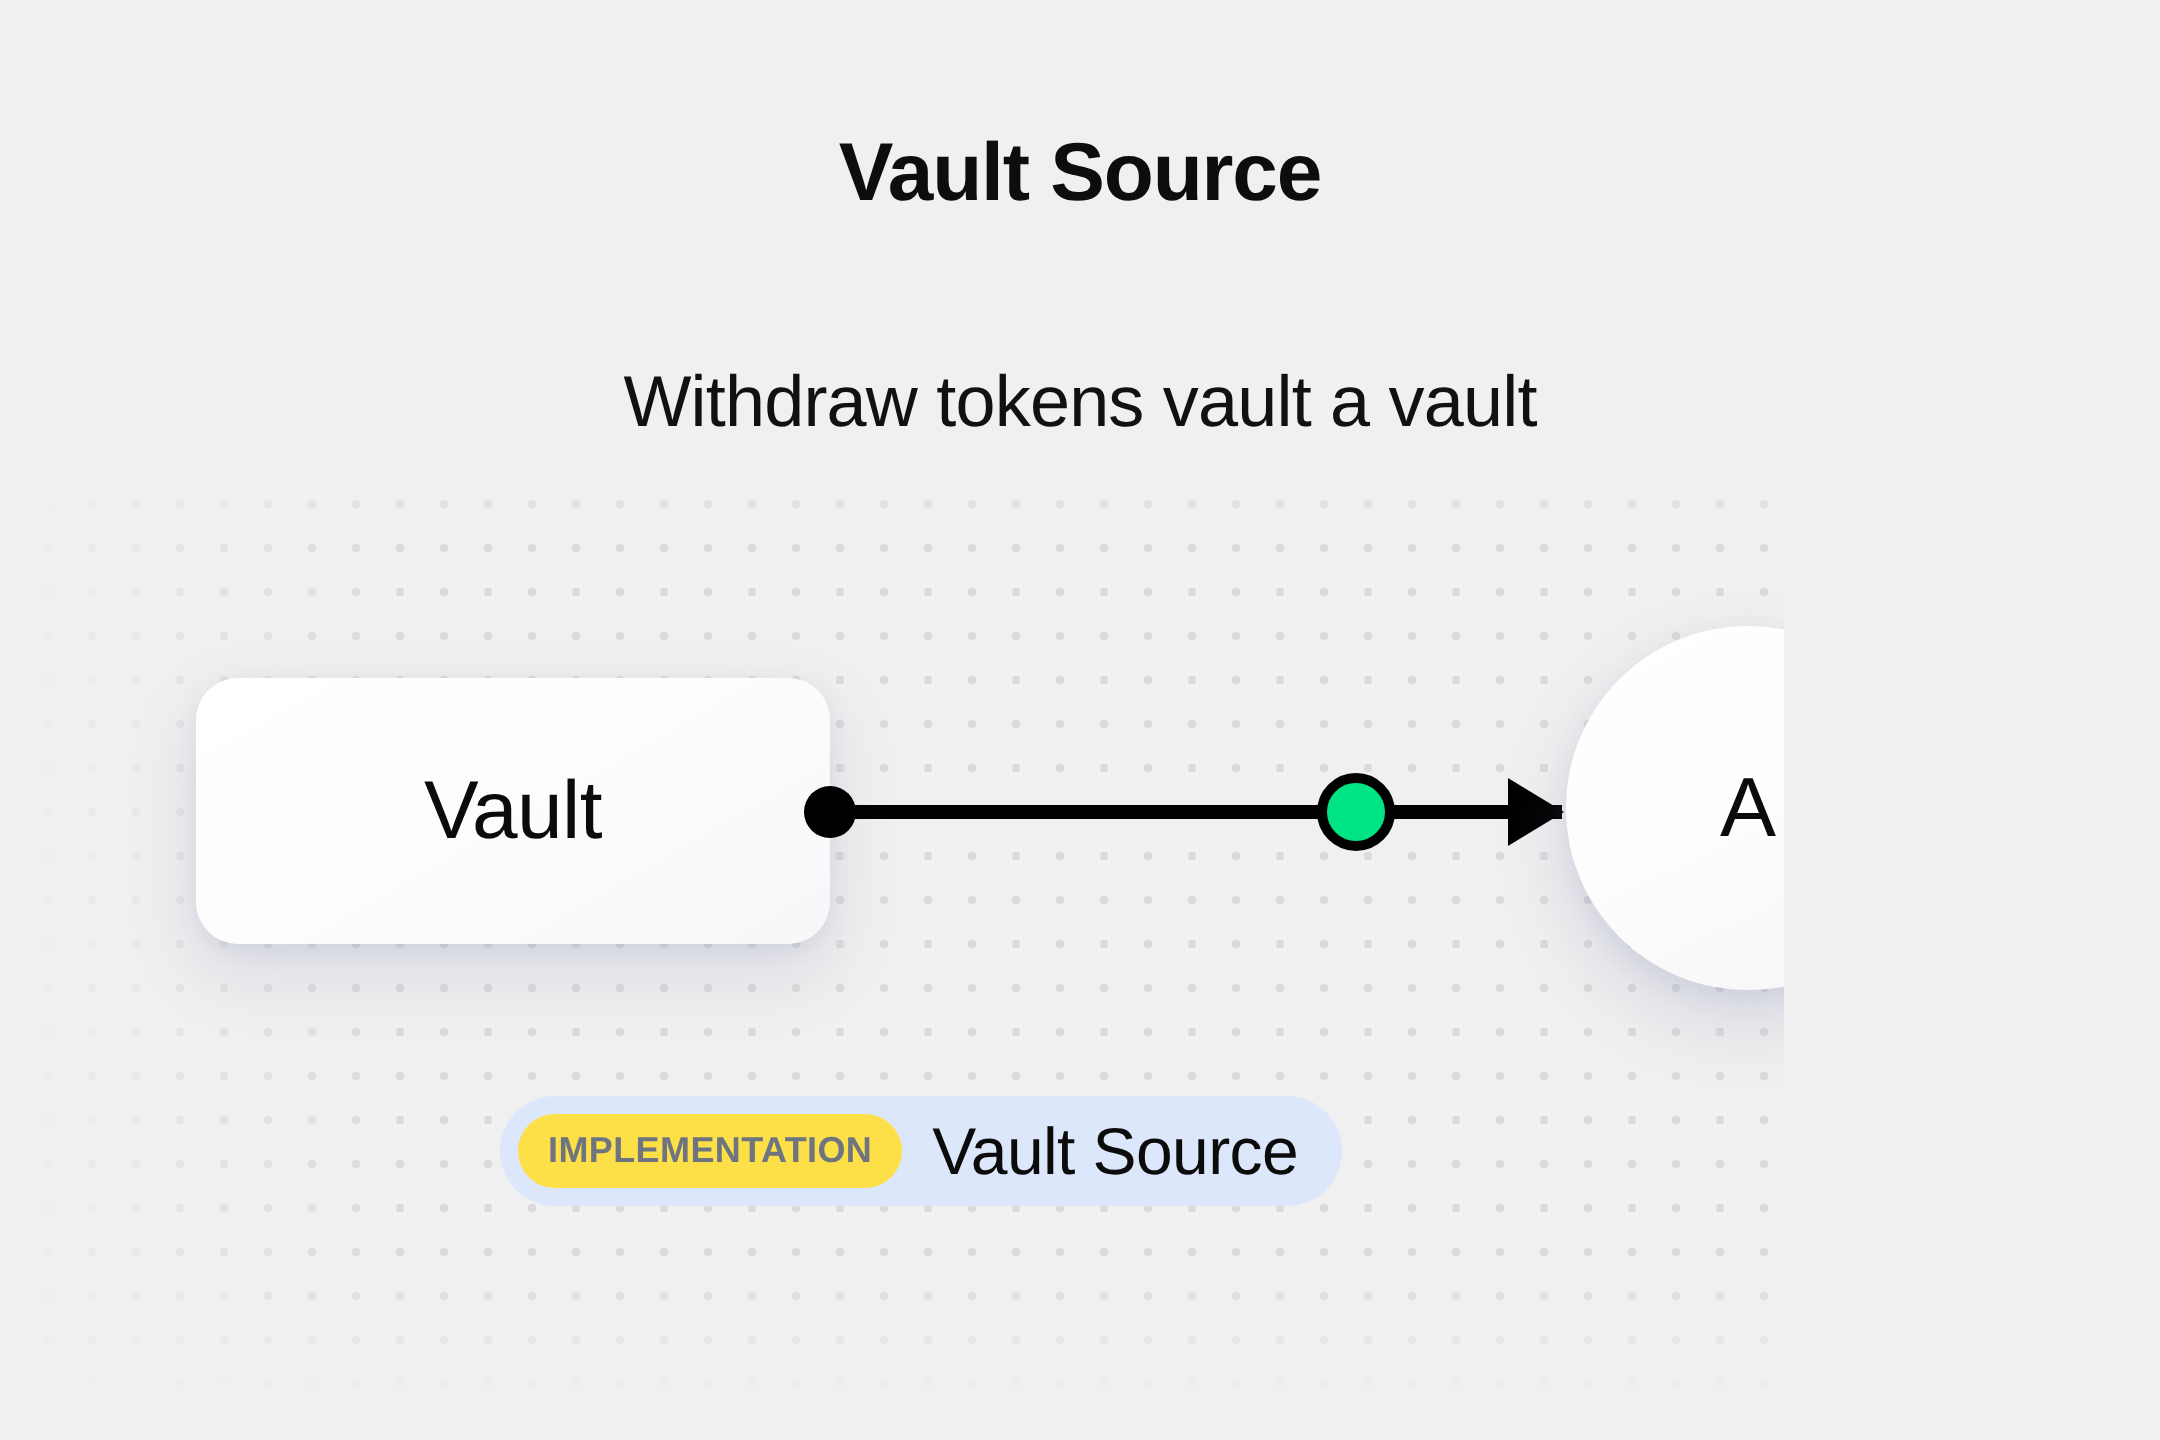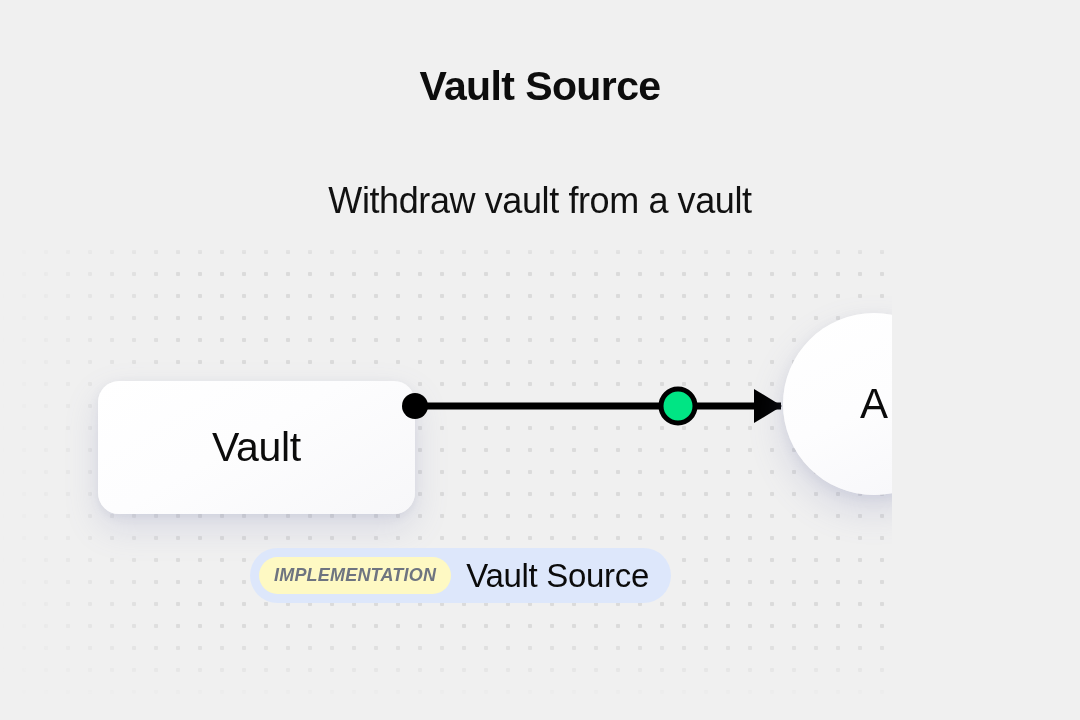--- a/index.html
+++ b/index.html
@@ -85,21 +85,20 @@
     top: 339px;
     width: 317px;
     height: 133px;
     border-radius: 21px;
     background: linear-gradient(150deg, #ffffff 0%, #fdfdfe 45%, #f7f7f9 100%);
     box-shadow: 0 14px 34px rgba(112,116,170,0.18),
                 0 3px 10px rgba(110,114,160,0.10);
     display: flex;
     align-items: center;
     justify-content: center;
-    margin-top: 42px;
   }
   .node-vault-label {
     font-size: 41px;
     font-weight: 400;
     letter-spacing: -0.3px;
     color: #0b0b0b;
   }
 
   .node-circle {
     position: absolute;
@@ -140,45 +139,44 @@
     border-radius: 28px;
     background: #dde7fb;
     display: flex;
     align-items: center;
     gap: 15px;
   }
   .impl-tag {
     height: 37px;
     padding: 0 15px;
     border-radius: 19px;
-    background: #fef9c3;
+    background: #fde047;
     display: flex;
     align-items: center;
     font-size: 18px;
     font-weight: bold;
     letter-spacing: 0.2px;
     color: #6e7480;
-    font-style: italic;
   }
   .impl-name {
     font-size: 33px;
     font-weight: 400;
     letter-spacing: -0.3px;
     color: #0b0b0b;
   }
 </style>
 </head>
 <body>
 
 <div class="canvas">
 
   <div class="dot-grid"></div>
 
   <div class="page-title">Vault Source</div>
-  <div class="page-subtitle">Withdraw vault from a vault</div>
+  <div class="page-subtitle">Withdraw tokens vault a vault</div>
 
   <div class="brand-logo">
     <svg width="60" height="60" viewBox="0 0 60 60" aria-hidden="true">
 
       <path d="M30.5 15 H45.5 V25.5 H30.5 Z" fill="#ffffff"></path>
       <path d="M30.5 15 H41 a4.5 4.5 0 0 1 4.5 4.5 V25.5 H30.5 Z" fill="#ffffff"></path>
       <rect x="30.5" y="26.5" width="11" height="10.5" fill="#ffffff"></rect>
       <path d="M30.5 25.5 V37 H26 A11 11 0 1 0 26 15 H30.5 V25.5 Z" fill="#ffffff"></path>
       <circle cx="23" cy="34" r="11" fill="#ffffff"></circle>
       <circle cx="23" cy="34" r="4.6" fill="#00ef8b"></circle>

